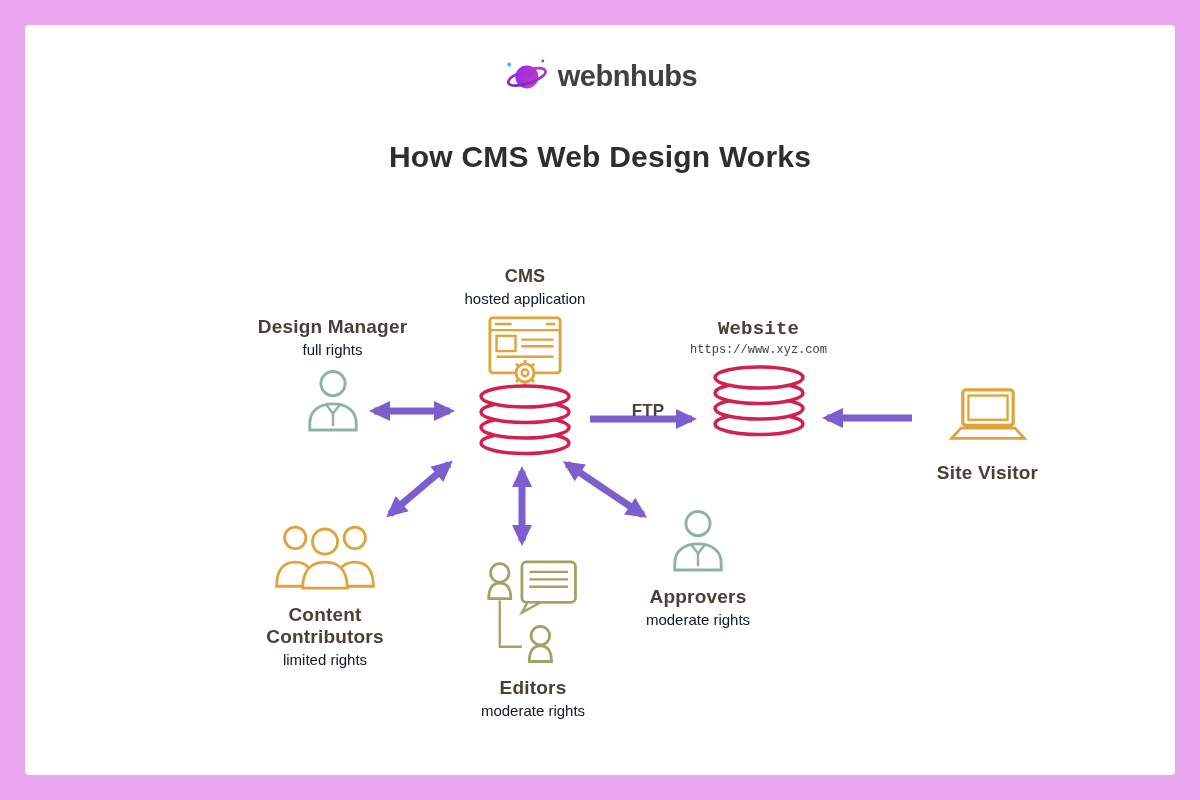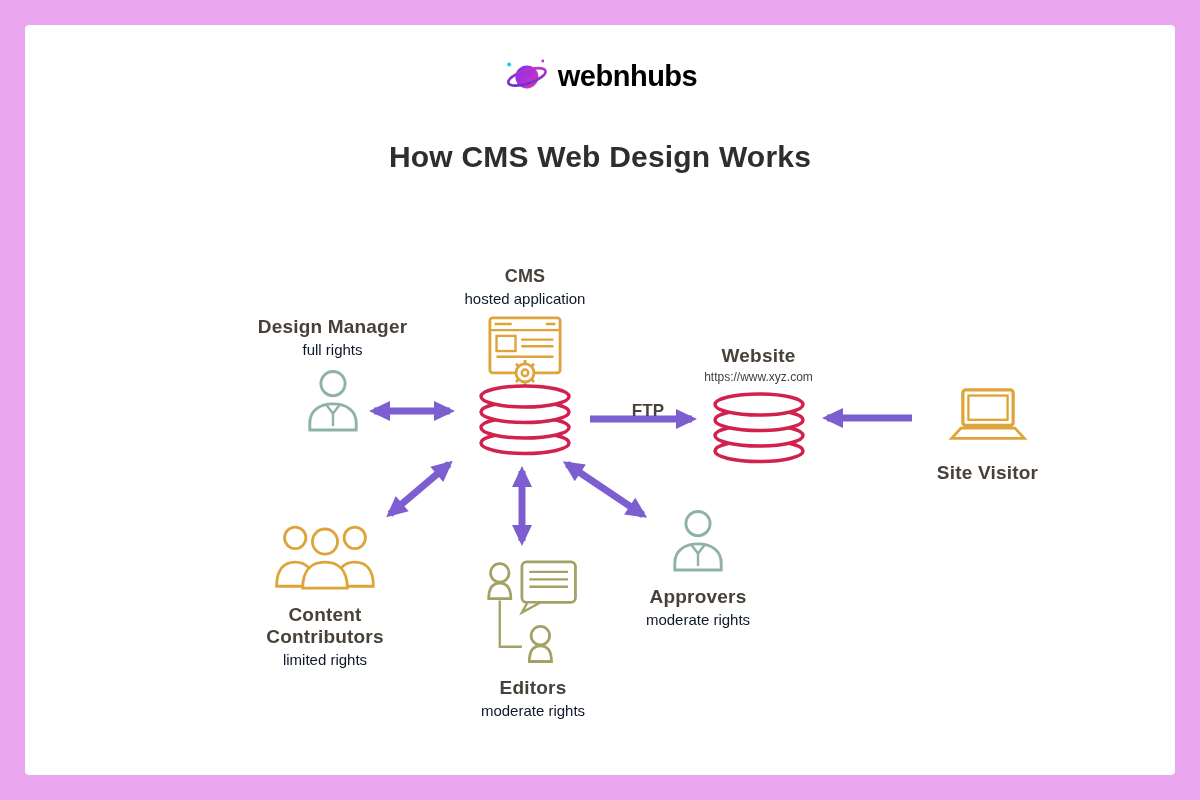--- a/index.html
+++ b/index.html
@@ -12,21 +12,21 @@
   .canvas {
     position:absolute; left:25px; top:25px; right:25px; bottom:25px;
     background:#ffffff; border-radius:4px;
   }
   .content { position:absolute; inset:0; }
 
   .logo {
     position:absolute; top:56px; left:0; width:100%;
     display:flex; align-items:center; justify-content:center; gap:9px;
   }
-  .logo-text { font-size:29px; font-weight:800; color:#000000; letter-spacing:-0.5px; }
+  .logo-text { font-size:29px; font-weight:800; color:#404040; letter-spacing:-0.5px; }
 
   .title {
     position:absolute; top:140px; left:0; width:100%;
     text-align:center; font-size:30px; font-weight:600; color:#2e2e2e; letter-spacing:.2px;
   }
 
   .node {
     position:absolute; display:flex; flex-direction:column;
     align-items:center; text-align:center;
   }
@@ -121,21 +121,21 @@
       <div class="nlabel">Design Manager</div>
       <div class="nsub">full rights</div>
       <svg class="icon" width="58" height="66" viewBox="0 0 60 68" style="margin-top:10px;">
         <circle cx="30" cy="16" r="12.5" class="f-white s-teal" stroke-width="3"></circle>
         <path d="M6,64 L6,57 C6,44 16,37 30,37 C44,37 54,44 54,57 L54,64 Z" class="f-white s-teal" stroke-width="3"></path>
         <path d="M23,38 L30,47 L37,38" class="f-none s-teal" stroke-width="2.5"></path>
         <path d="M30,47 L30,60" class="f-none s-teal" stroke-width="2.5"></path>
       </svg>
     </div>
 
-    <div class="node" style="left:666px; top:331px; width:185px;">
+    <div class="node" style="left:666px; top:304px; width:185px;font-family:Liberation Mono, monospace;">
       <div class="nlabel">Website</div>
       <div class="nurl">https://www.xyz.com</div>
       <svg class="icon" width="100" height="72" viewBox="0 0 96 72" style="margin-top:8px;">
         <ellipse cx="48" cy="59" rx="44" ry="10.5" class="f-white s-red" stroke-width="3.5"></ellipse>
         <ellipse cx="48" cy="43.5" rx="44" ry="10.5" class="f-white s-red" stroke-width="3.5"></ellipse>
         <ellipse cx="48" cy="28" rx="44" ry="10.5" class="f-white s-red" stroke-width="3.5"></ellipse>
         <ellipse cx="48" cy="12.5" rx="44" ry="10.5" class="f-white s-red" stroke-width="3.5"></ellipse>
       </svg>
     </div>
 

